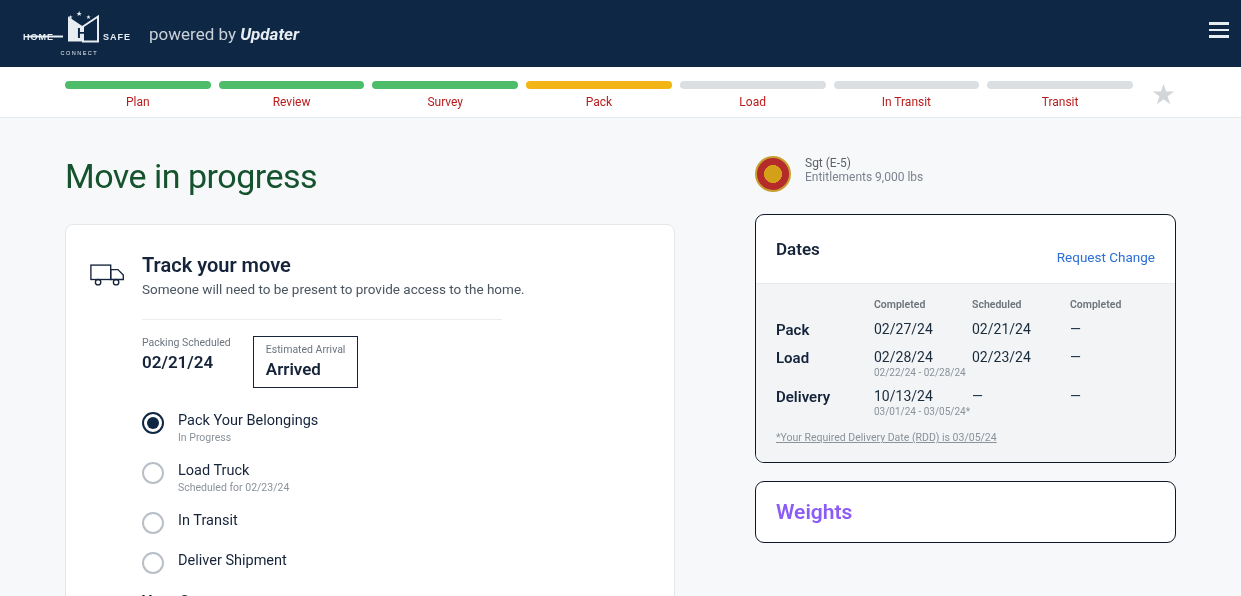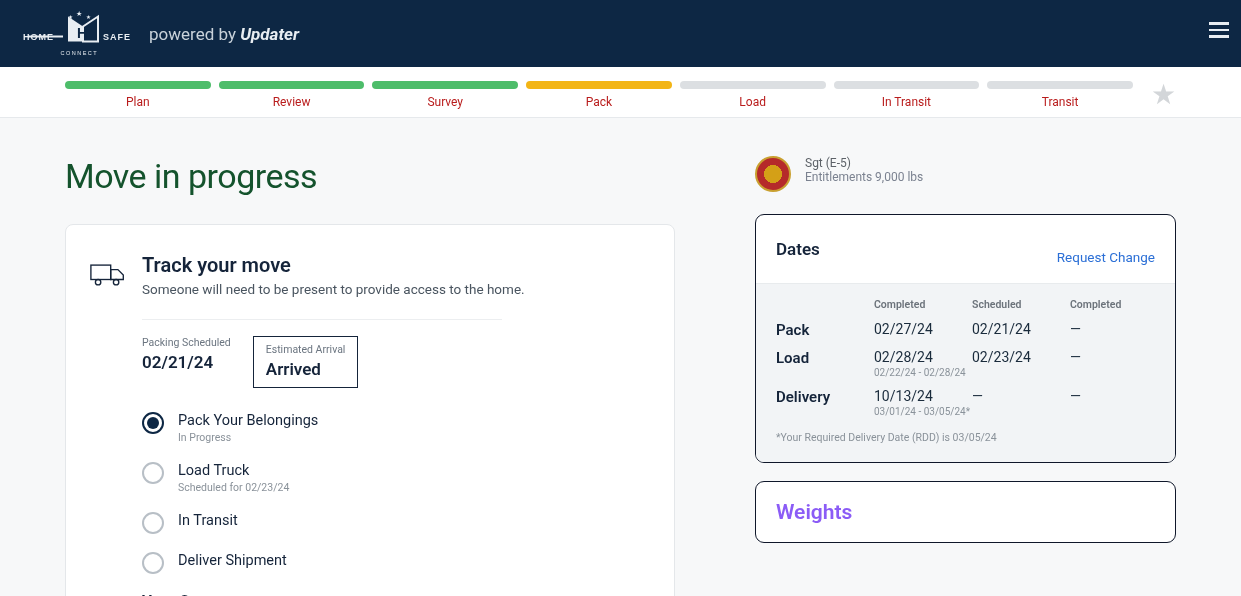--- a/index.html
+++ b/index.html
@@ -106,21 +106,21 @@
   }
   .panel-hd { display: flex; justify-content: space-between; padding: 18px 20px; align-items: center; }
   .panel-hd h3 { font-size: 17px; font-weight: 600; color: #15243a; }
   .link { color: #2b6fd6; font-size: 13.5px; text-decoration: none; cursor: pointer; margin-top: 16px; }
   .dates-body { background: #f2f4f6; border-top: 1px solid #e8ebed; padding: 14px 20px 18px 20px; border-radius: 0 0 8px 8px; }
   .dates-grid { display: grid; grid-template-columns: 98px 98px 98px 80px; row-gap: 10px; }
   .dates-grid .hd { font-size: 10.5px; color: #6c737b; font-weight: 600; }
   .dates-grid .row-label { font-size: 15px; font-weight: 600; color: #15243a; align-self: start; }
   .dates-grid .cell { font-size: 14px; color: #1a2b3c; }
   .dates-grid .cell .tiny { font-size: 10px; color: #8a929a; display: block; margin-top: 2px; }
-  .footnote { font-size: 10.5px; color: #8a929a; margin-top: 14px; }
+  .footnote { font-size: 10.5px; color: #8a929a; margin-top: 14px; text-decoration: underline; }
 
   .weights { padding: 18px 20px; }
 </style>
 </head>
 <body>
 
 <div class="topbar">
   <div class="logo-wrap">
     <svg class="logo-svg" viewBox="0 0 230 100">
       <g fill="none" stroke="#e8edf2" stroke-width="4">

